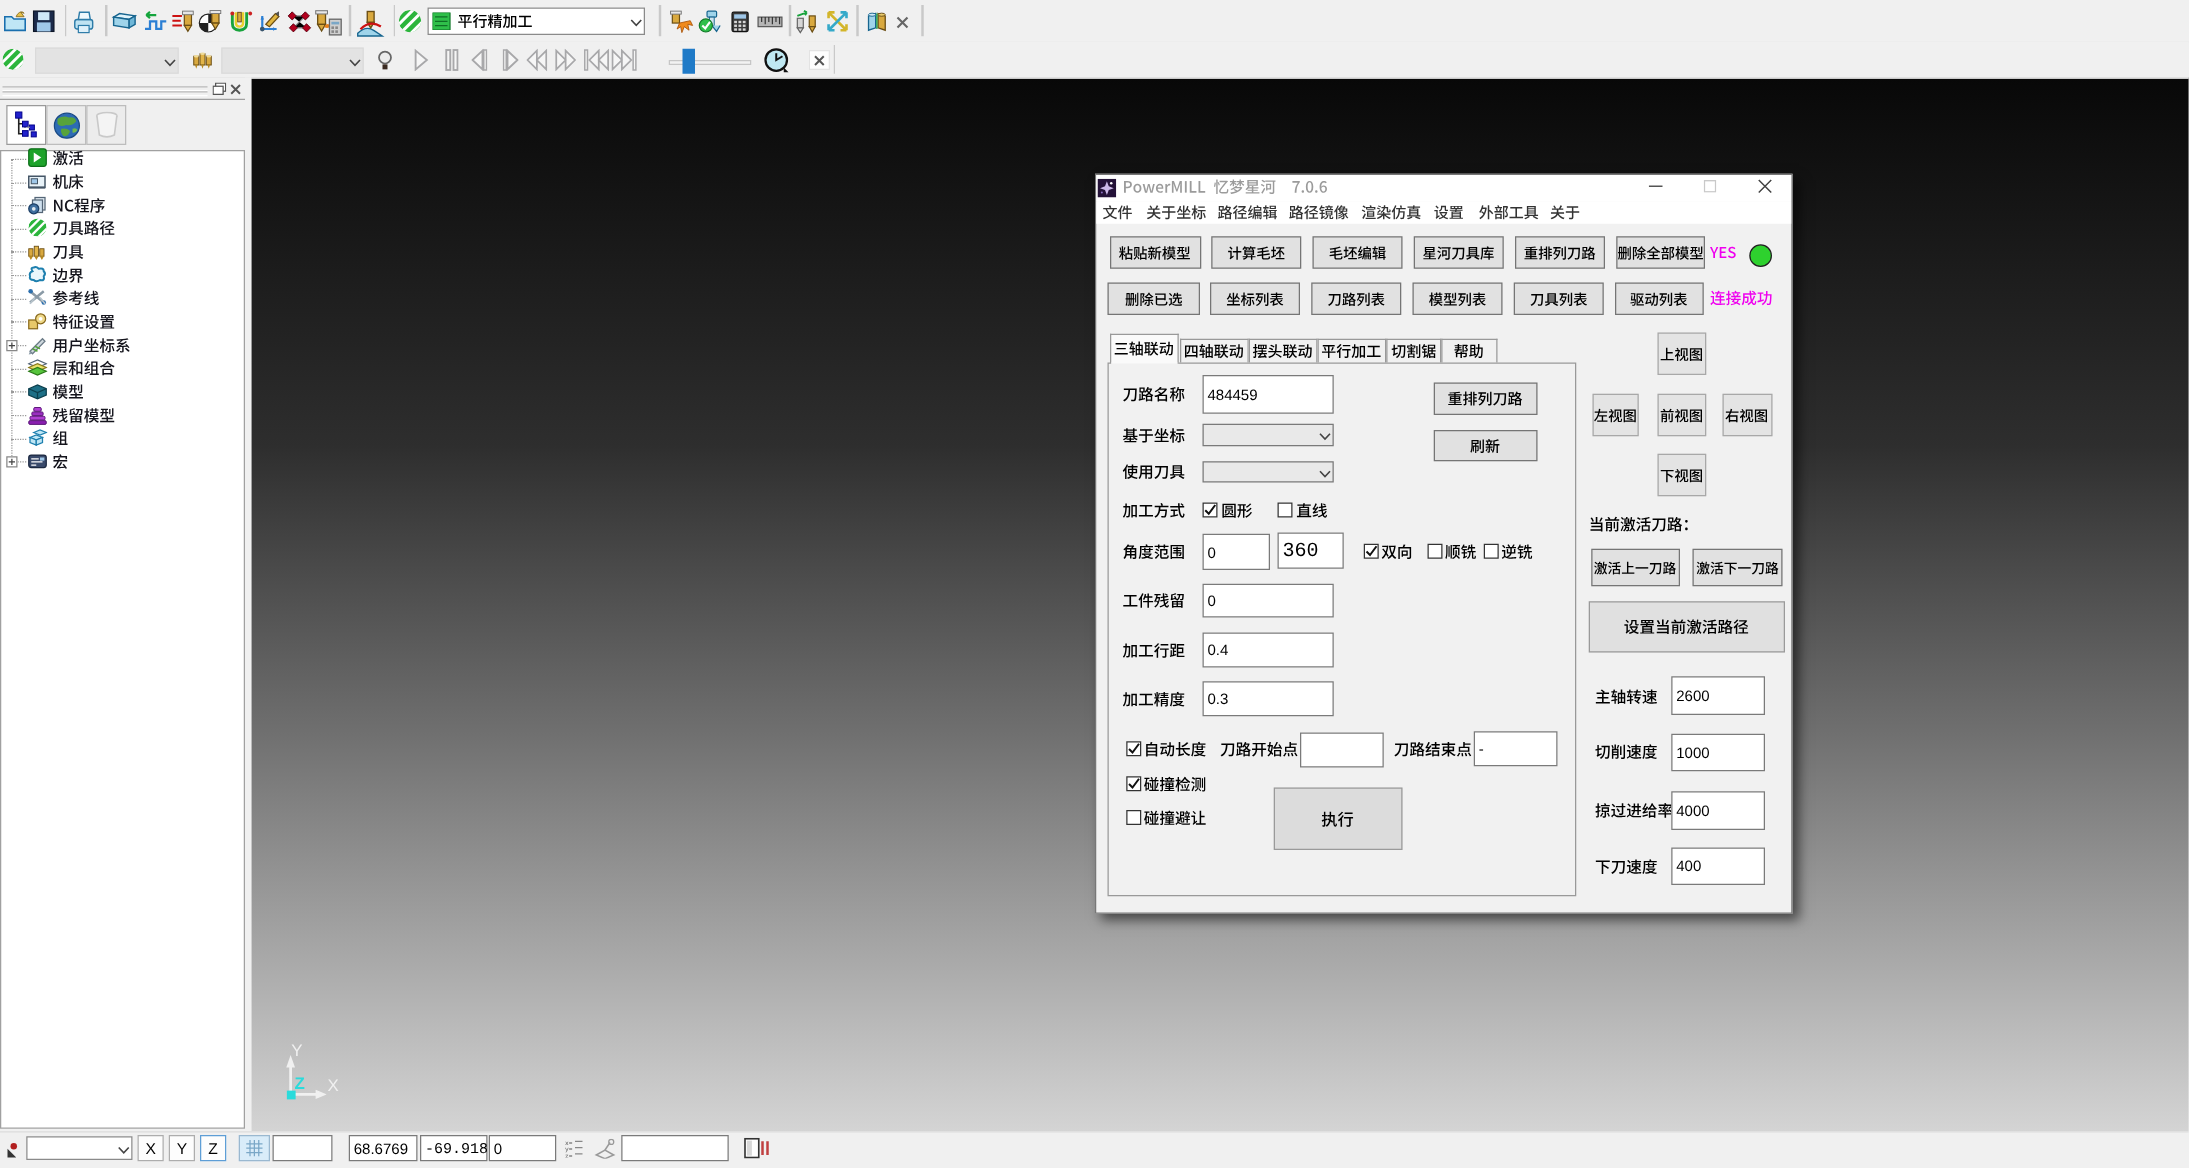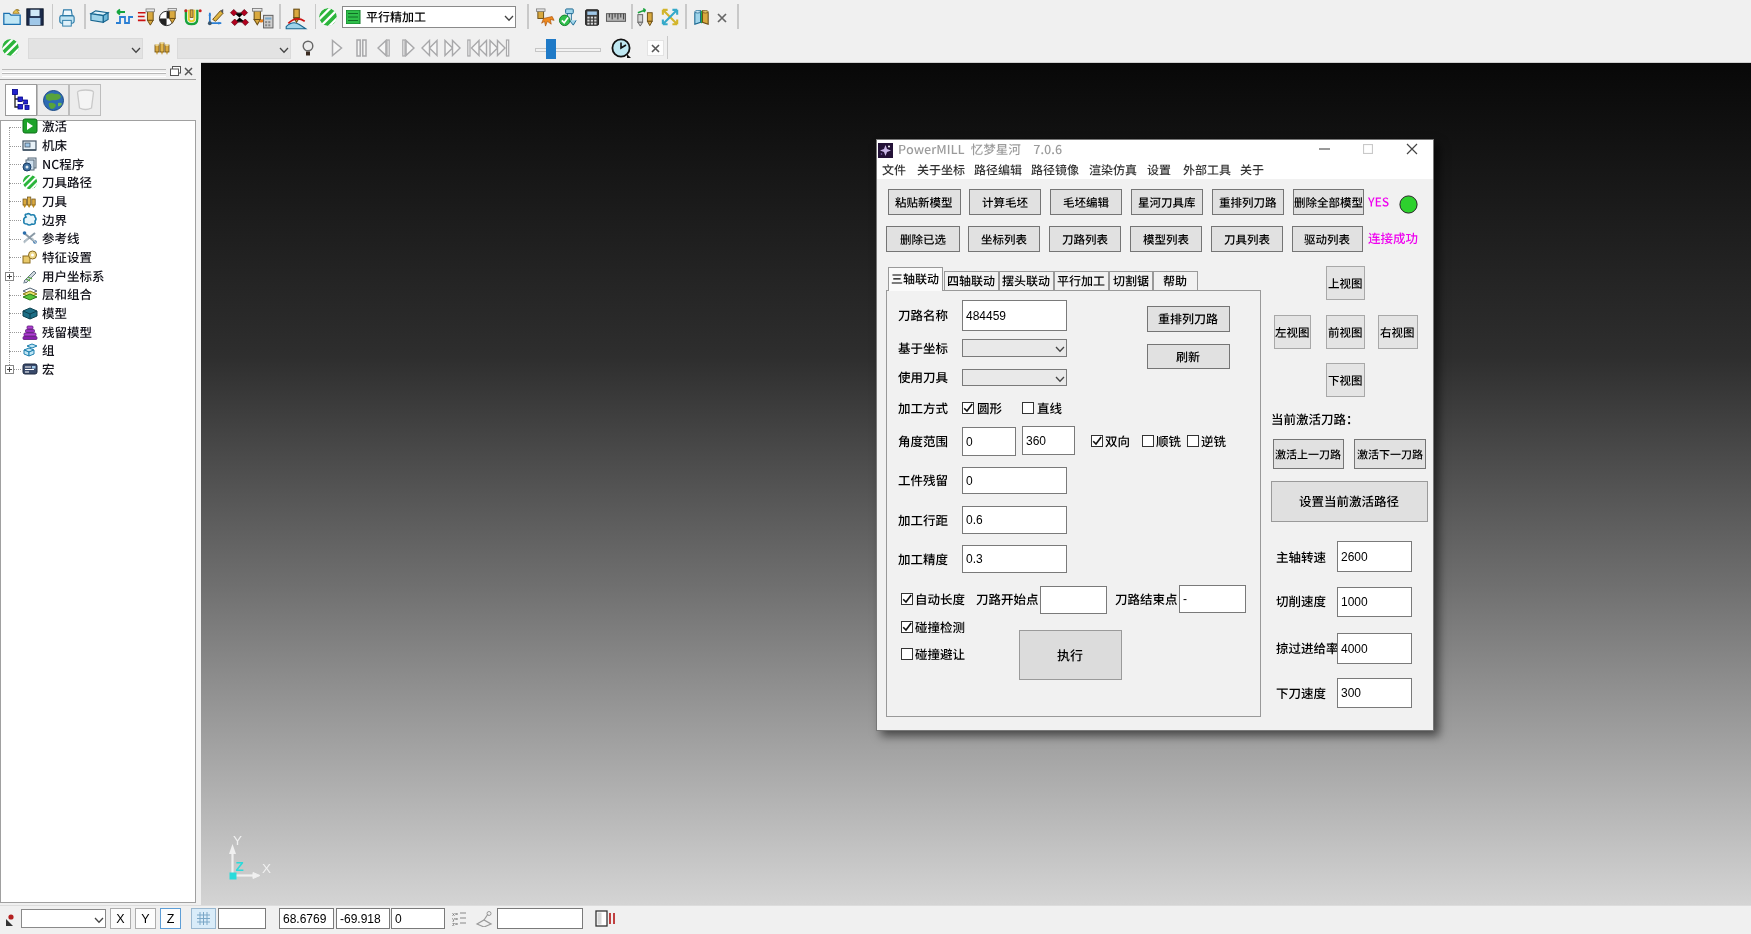--- a/index.html
+++ b/index.html
@@ -674,21 +674,21 @@
 <div style="position:absolute;left:191.0px;top:908.0px;width:25.0px;height:21.0px;background:#d9ecf9;border:1px solid #9ab8d0;box-sizing:border-box"></div>
 <svg style="position:absolute;left:196px;top:911px" width="15" height="15" viewBox="0 0 15 15">
     <g stroke="#7aa7c7" stroke-width="1">
       <path d="M1 4 H14 M1 7.5 H14 M1 11 H14 M4 1 V14 M7.5 1 V14 M11 1 V14"></path>
     </g>
   </svg>
 <div style="position:absolute;left:218.0px;top:908.0px;width:48.0px;height:21.0px;background:#fff;border:1px solid #7a7a7a;box-sizing:border-box"></div>
 <div style="position:absolute;left:279.0px;top:908.0px;width:55.0px;height:21.0px;background:#fff;border:1px solid #7a7a7a;box-sizing:border-box"></div>
 <div style="position:absolute;left:283.0px;top:908.0px;width:49.0px;height:21.0px;font-size:12px;color:#000;display:flex;align-items:center;font-family:'Liberation Sans',sans-serif">68.6769</div>
 <div style="position:absolute;left:336.0px;top:908.0px;width:54.0px;height:21.0px;background:#fff;border:1px solid #7a7a7a;box-sizing:border-box"></div>
-<div style="position:absolute;left:340.0px;top:908.0px;width:48.0px;height:21.0px;font-size:12px;color:#000;display:flex;align-items:center;font-family:Liberation Sans, sans-serif">-69.918</div>
+<div style="position:absolute;left:340.0px;top:908.0px;width:48.0px;height:21.0px;font-size:12px;color:#000;display:flex;align-items:center;font-family:Liberation Mono, monospace">-69.918</div>
 <div style="position:absolute;left:391.0px;top:908.0px;width:54.0px;height:21.0px;background:#fff;border:1px solid #7a7a7a;box-sizing:border-box"></div>
 <div style="position:absolute;left:395.0px;top:908.0px;width:48.0px;height:21.0px;font-size:12px;color:#000;display:flex;align-items:center;font-family:'Liberation Sans',sans-serif">0</div>
 <svg style="position:absolute;left:452px;top:911px" width="15" height="15" viewBox="0 0 15 15">
     <g fill="#555" font-size="5" font-family="Liberation Mono">
       <text x="0" y="5">x=</text>
       <text x="0" y="10">y=</text>
       <text x="0" y="15">z=</text>
     </g>
     <g stroke="#888" stroke-width="1">
       <line x1="8" y1="2" x2="14" y2="2"></line>
@@ -1008,21 +1008,21 @@
     </svg></div>
 <div style="position:absolute;left:898.0px;top:432.5px;line-height:0"><svg width="51" height="17" style="overflow:visible" fill="#000">
       <use href="#g117" transform="translate(0.0,13.1) scale(0.0125,-0.0125)"></use>
       <use href="#g118" transform="translate(12.5,13.1) scale(0.0125,-0.0125)"></use>
       <use href="#g119" transform="translate(25.0,13.1) scale(0.0125,-0.0125)"></use>
       <use href="#g120" transform="translate(37.5,13.1) scale(0.0125,-0.0125)"></use>
     </svg></div>
 <div style="position:absolute;left:962.0px;top:427.0px;width:54.0px;height:29.0px;background:#fff;border:1px solid #7a7a7a;box-sizing:border-box"></div>
 <div style="position:absolute;left:966.0px;top:427.0px;width:48.0px;height:29.0px;font-size:12px;color:#000;display:flex;align-items:center;font-family:'Liberation Sans',sans-serif">0</div>
 <div style="position:absolute;left:1022.0px;top:426.0px;width:53.0px;height:29.0px;background:#fff;border:1px solid #7a7a7a;box-sizing:border-box"></div>
-<div style="position:absolute;left:1026.0px;top:426.0px;width:47.0px;height:29.0px;font-size:12px;color:#000;display:flex;align-items:center;font-family:Liberation Sans, sans-serif">360</div>
+<div style="position:absolute;left:1026.0px;top:426.0px;width:47.0px;height:29.0px;font-size:16px;color:#000;display:flex;align-items:center;font-family:Liberation Mono, monospace">360</div>
 <div style="position:absolute;left:1091.0px;top:435.0px;width:12.0px;height:12.0px;background:#fff;border:1px solid #333;box-sizing:border-box"></div>
 <svg style="position:absolute;left:1091.0px;top:435.0px" width="12" height="12">
     <path d="M2.2 6.2 L5.0 9.0 L10.2 2.0" stroke="#111" stroke-width="1.6" fill="none"></path>
   </svg>
 <div style="position:absolute;left:1105.0px;top:432.5px;line-height:0"><svg width="26" height="17" style="overflow:visible" fill="#000">
       <use href="#g121" transform="translate(0.0,13.1) scale(0.0125,-0.0125)"></use>
       <use href="#g122" transform="translate(12.5,13.1) scale(0.0125,-0.0125)"></use>
     </svg></div>
 <div style="position:absolute;left:1142.0px;top:435.0px;width:12.0px;height:12.0px;background:#fff;border:1px solid #333;box-sizing:border-box"></div>
 <div style="position:absolute;left:1156.0px;top:432.5px;line-height:0"><svg width="26" height="17" style="overflow:visible" fill="#000">
@@ -1042,21 +1042,21 @@
     </svg></div>
 <div style="position:absolute;left:962.0px;top:467.0px;width:105.0px;height:27.0px;background:#fff;border:1px solid #7a7a7a;box-sizing:border-box"></div>
 <div style="position:absolute;left:966.0px;top:467.0px;width:99.0px;height:27.0px;font-size:12px;color:#000;display:flex;align-items:center;font-family:'Liberation Sans',sans-serif">0</div>
 <div style="position:absolute;left:898.0px;top:511.5px;line-height:0"><svg width="51" height="17" style="overflow:visible" fill="#000">
       <use href="#g3" transform="translate(0.0,13.1) scale(0.0125,-0.0125)"></use>
       <use href="#g4" transform="translate(12.5,13.1) scale(0.0125,-0.0125)"></use>
       <use href="#g1" transform="translate(25.0,13.1) scale(0.0125,-0.0125)"></use>
       <use href="#g126" transform="translate(37.5,13.1) scale(0.0125,-0.0125)"></use>
     </svg></div>
 <div style="position:absolute;left:962.0px;top:506.0px;width:105.0px;height:28.0px;background:#fff;border:1px solid #7a7a7a;box-sizing:border-box"></div>
-<div style="position:absolute;left:966.0px;top:506.0px;width:99.0px;height:28.0px;font-size:12px;color:#000;display:flex;align-items:center;font-family:'Liberation Sans',sans-serif">0.6</div>
+<div style="position:absolute;left:966.0px;top:506.0px;width:99.0px;height:28.0px;font-size:12px;color:#000;display:flex;align-items:center;font-family:'Liberation Sans',sans-serif">0.4</div>
 <div style="position:absolute;left:898.0px;top:550.5px;line-height:0"><svg width="51" height="17" style="overflow:visible" fill="#000">
       <use href="#g3" transform="translate(0.0,13.1) scale(0.0125,-0.0125)"></use>
       <use href="#g4" transform="translate(12.5,13.1) scale(0.0125,-0.0125)"></use>
       <use href="#g2" transform="translate(25.0,13.1) scale(0.0125,-0.0125)"></use>
       <use href="#g118" transform="translate(37.5,13.1) scale(0.0125,-0.0125)"></use>
     </svg></div>
 <div style="position:absolute;left:962.0px;top:545.0px;width:105.0px;height:28.0px;background:#fff;border:1px solid #7a7a7a;box-sizing:border-box"></div>
 <div style="position:absolute;left:966.0px;top:545.0px;width:99.0px;height:28.0px;font-size:12px;color:#000;display:flex;align-items:center;font-family:'Liberation Sans',sans-serif">0.3</div>
 <div style="position:absolute;left:901.0px;top:593.0px;width:12.0px;height:12.0px;background:#fff;border:1px solid #333;box-sizing:border-box"></div>
 <svg style="position:absolute;left:901.0px;top:593.0px" width="12" height="12">
@@ -1200,12 +1200,12 @@
     </svg></div>
 <div style="position:absolute;left:1337.0px;top:633.0px;width:75.0px;height:31.0px;background:#fff;border:1px solid #7a7a7a;box-sizing:border-box"></div>
 <div style="position:absolute;left:1341.0px;top:633.0px;width:69.0px;height:31.0px;font-size:12px;color:#000;display:flex;align-items:center;font-family:'Liberation Sans',sans-serif">4000</div>
 <div style="position:absolute;left:1276.0px;top:684.5px;line-height:0"><svg width="51" height="17" style="overflow:visible" fill="#000">
       <use href="#g147" transform="translate(0.0,13.1) scale(0.0125,-0.0125)"></use>
       <use href="#g13" transform="translate(12.5,13.1) scale(0.0125,-0.0125)"></use>
       <use href="#g153" transform="translate(25.0,13.1) scale(0.0125,-0.0125)"></use>
       <use href="#g118" transform="translate(37.5,13.1) scale(0.0125,-0.0125)"></use>
     </svg></div>
 <div style="position:absolute;left:1337.0px;top:678.0px;width:75.0px;height:30.0px;background:#fff;border:1px solid #7a7a7a;box-sizing:border-box"></div>
-<div style="position:absolute;left:1341.0px;top:678.0px;width:69.0px;height:30.0px;font-size:12px;color:#000;display:flex;align-items:center;font-family:'Liberation Sans',sans-serif">300</div>
+<div style="position:absolute;left:1341.0px;top:678.0px;width:69.0px;height:30.0px;font-size:12px;color:#000;display:flex;align-items:center;font-family:'Liberation Sans',sans-serif">400</div>
 </body></html>

